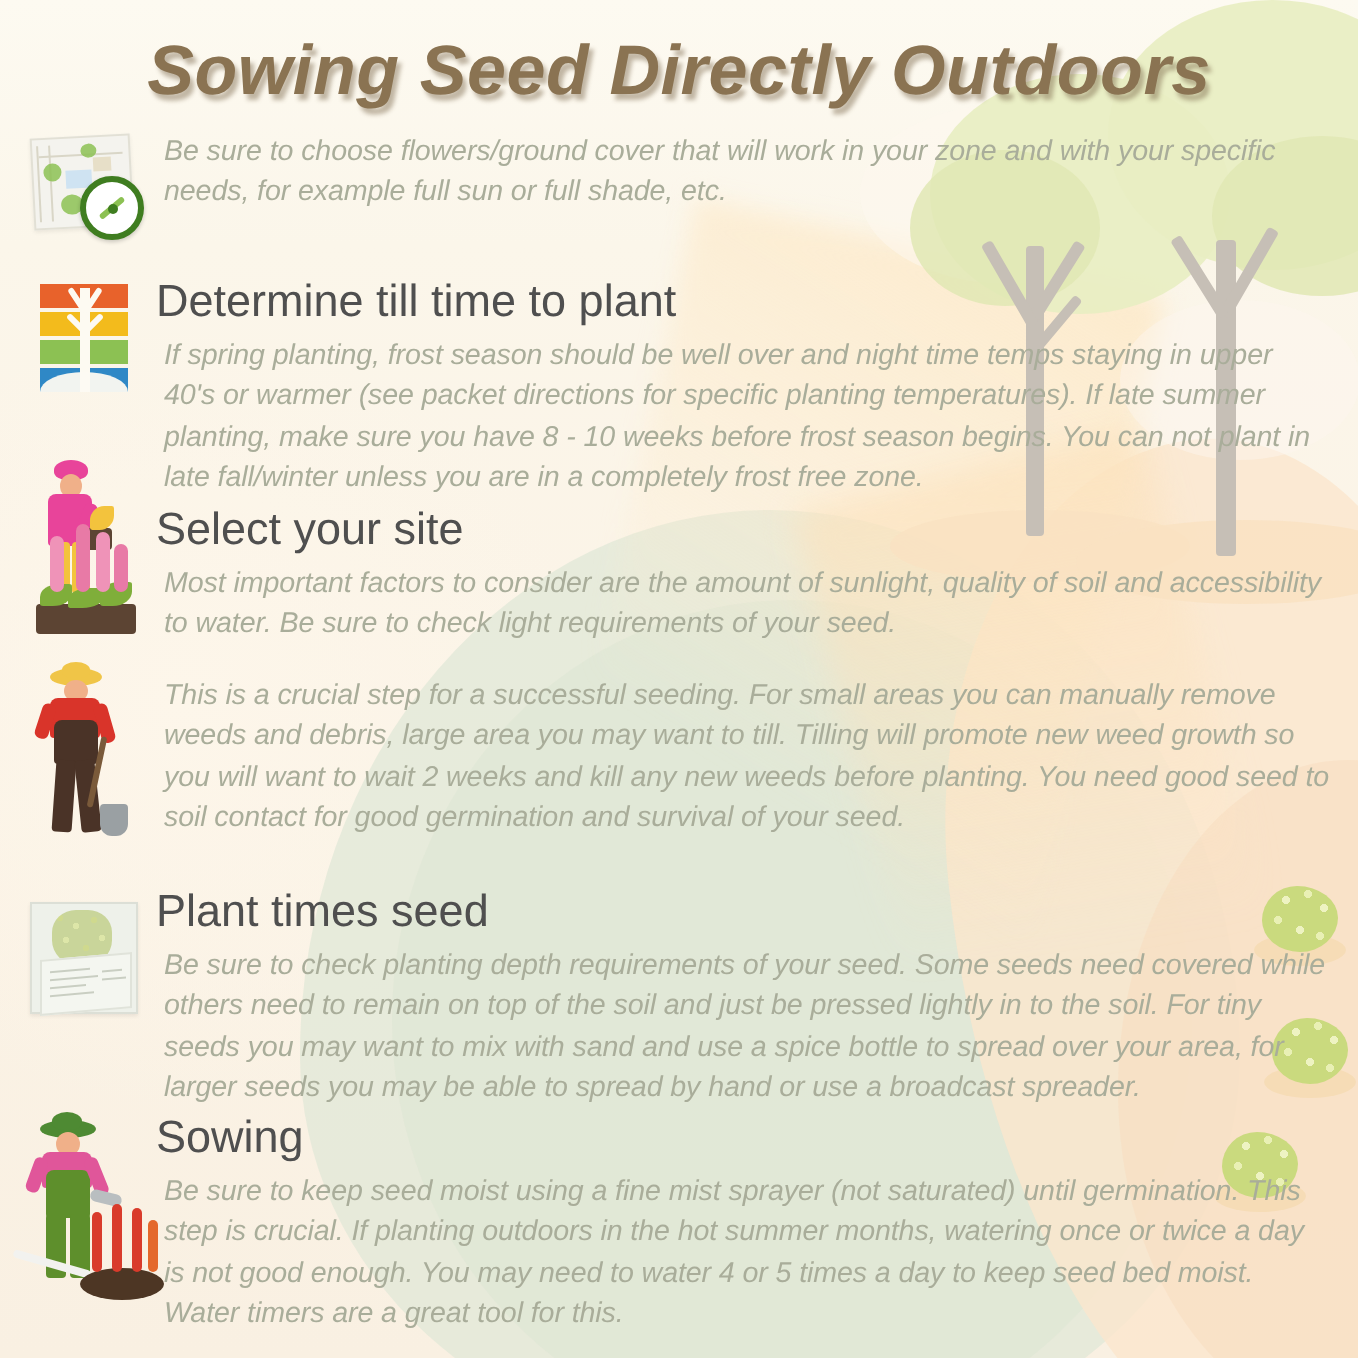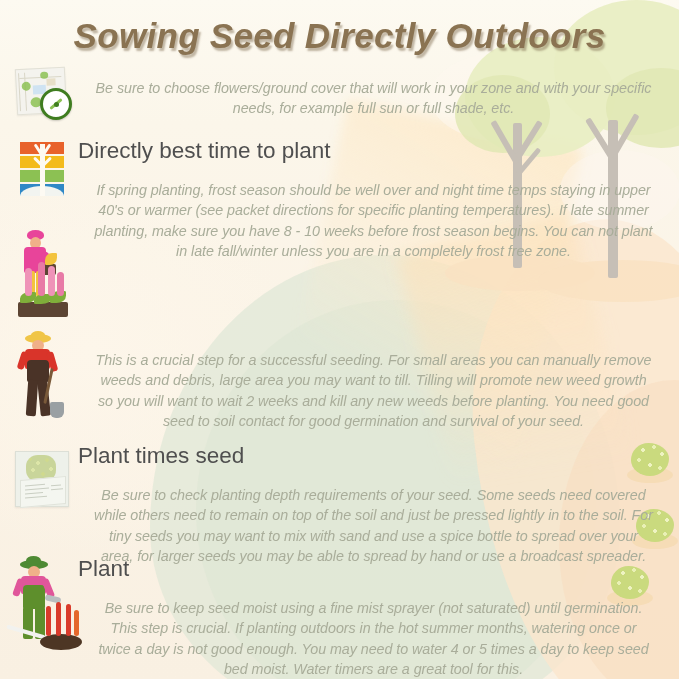--- a/index.html
+++ b/index.html
@@ -106,24 +106,23 @@
     font-family:"Liberation Sans", sans-serif;
   }
   .step{position:absolute;left:0;right:10px;}
   .step .icon{position:absolute;left:12px;top:0;}
   .step .txt{margin-left:78px;}
   .step h2{
     margin:0 0 1px 0;font-weight:400;font-size:22.5px;line-height:26px;
     color:#4f4f4f;font-family:"Liberation Sans", sans-serif;
   }
   .step p{
-    margin:16px;font-style:italic;font-size:14.3px;line-height:20.3px;
+    margin:4px;font-style:italic;font-size:14.3px;line-height:20.3px;
     color:#a9ad9a;font-family:"Liberation Sans", sans-serif;
     letter-spacing:-.05px;
-    text-align:center;
   }
   
   #step0{top:62px;}
   #step1{top:138px;}
   #step2{top:252px;}
   #step3{top:334px;}
   #step4{top:443px;}
   #step5{top:556px;}
 
   
@@ -288,21 +287,21 @@
             <div class="trunk"></div>
             <div class="br" style="left:21px;top:0px;width:3px;height:14px;transform:rotate(33deg);"></div>
             <div class="br" style="left:21px;top:0px;width:3px;height:14px;transform:rotate(-33deg);"></div>
             <div class="br" style="left:21px;top:12px;width:3px;height:12px;transform:rotate(45deg);"></div>
             <div class="br" style="left:21px;top:12px;width:3px;height:12px;transform:rotate(-45deg);"></div>
             <div class="wave"></div>
           </div>
         </div>
       </div>
       <div class="txt">
-        <h2>Directly best time to plant</h2>
+        <h2>Determine till time to plant</h2>
         <p>If spring planting, frost season should be well over and  night time temps staying in upper 40's or warmer (see packet directions for specific planting temperatures). If late summer planting, make sure you have 8 - 10 weeks before frost season begins. You can not plant in late fall/winter unless you are in a completely frost free zone.</p>
       </div>
     </div>
 
     <div class="step" id="step2">
       <div class="icon" style="top:-24px;">
         <div class="ico" style="height:94px;">
           <div class="p-hat" style="left:15px;top:2px;width:17px;height:10px;background:#e8449a;"></div>
           <div class="p-head" style="left:18px;top:9px;width:11px;height:12px;"></div>
           <div class="p-body" style="left:12px;top:19px;width:22px;height:26px;background:#e8449a;"></div>
@@ -314,20 +313,24 @@
           <div class="planter" style="left:6px;top:74px;width:50px;height:15px;"></div>
           <div class="leafy" style="left:8px;top:64px;width:16px;height:11px;"></div>
           <div class="leafy" style="left:22px;top:66px;width:18px;height:10px;"></div>
           <div class="leafy" style="left:38px;top:63px;width:16px;height:12px;"></div>
           <div class="fox l" style="left:13px;top:40px;height:28px;"></div>
           <div class="fox" style="left:26px;top:34px;height:34px;"></div>
           <div class="fox l" style="left:36px;top:38px;height:30px;"></div>
           <div class="fox" style="left:45px;top:44px;height:24px;"></div>
         </div>
       </div>
+      <div class="txt">
+        <h2>Select your site</h2>
+        <p>Most important factors to consider are the amount of sunlight, quality of soil and accessibility to water. Be sure to check light  requirements of your seed.</p>
+      </div>
     </div>
 
     <div class="step" id="step3">
       <div class="icon" style="top:-2px;">
         <div class="ico" style="height:92px;">
           <div class="p-hat" style="left:13px;top:2px;width:26px;height:9px;background:#f0c547;border-radius:50%;"></div>
           <div class="p-hat" style="left:19px;top:-1px;width:14px;height:8px;background:#f0c547;"></div>
           <div class="p-head" style="left:20px;top:8px;width:12px;height:11px;"></div>
           <div class="p-body" style="left:13px;top:17px;width:25px;height:20px;background:#d9342a;"></div>
           <div class="p-body" style="left:15px;top:28px;width:22px;height:22px;background:#4a3327;"></div>
@@ -381,19 +384,19 @@
           <div class="hose" style="left:37px;top:40px;width:16px;height:6px;transform:rotate(14deg);background:#b9bec0;"></div>
           <div class="hose" style="left:-2px;top:74px;width:40px;height:4px;transform:rotate(16deg);"></div>
           <div class="soil" style="left:32px;top:78px;width:42px;height:16px;"></div>
           <div class="redflw" style="left:38px;top:50px;height:30px;"></div>
           <div class="redflw" style="left:48px;top:46px;height:34px;"></div>
           <div class="redflw" style="left:58px;top:48px;height:32px;"></div>
           <div class="redflw" style="left:66px;top:54px;height:26px;background:#e4682c;"></div>
         </div>
       </div>
       <div class="txt">
-        <h2>Plant</h2>
+        <h2>Sowing</h2>
         <p>Be sure to keep seed moist using a fine mist sprayer (not saturated) until germination. This step is crucial. If planting outdoors in the hot summer months, watering once  or twice a day is not good enough. You may need to water 4 or 5 times a day to keep seed bed moist. Water timers are a great tool for this.</p>
       </div>
     </div>
 
   </div>
 </div>
 
 </body></html>

